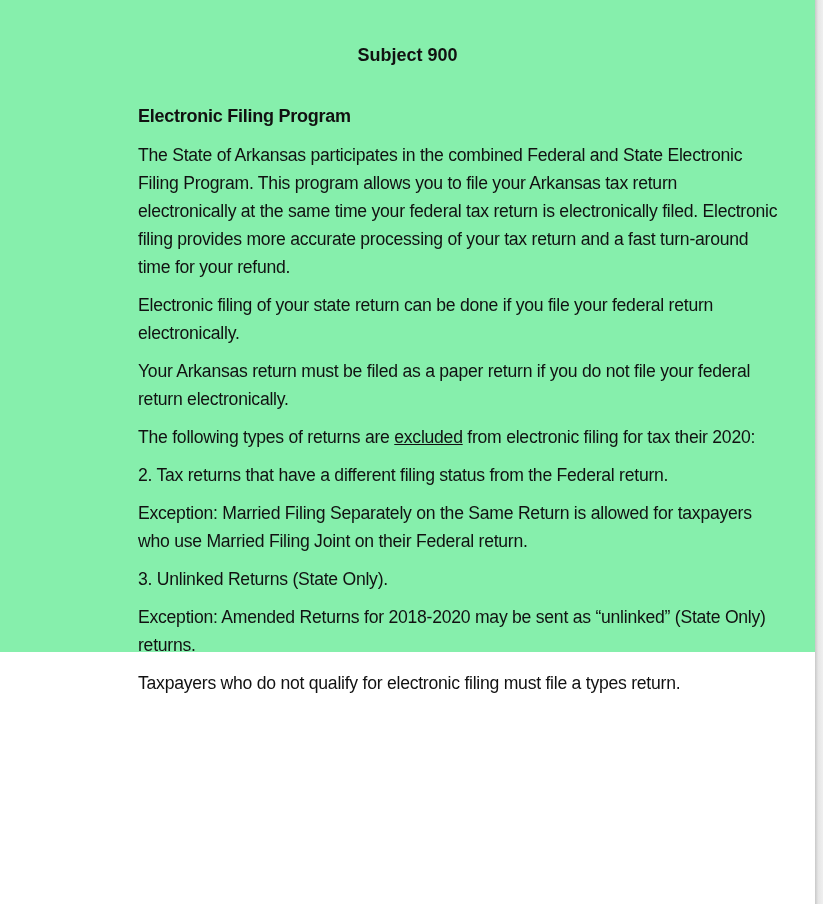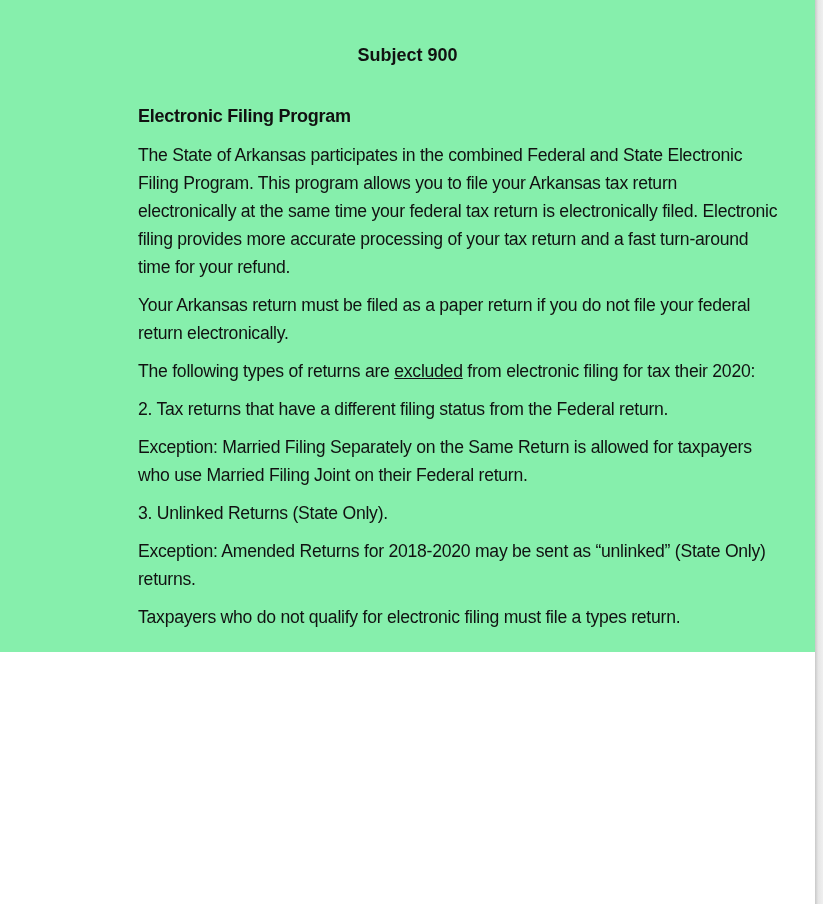--- a/index.html
+++ b/index.html
@@ -32,20 +32,21 @@
     .excl { font-weight: normal; text-decoration: underline; }
   </style>
 </head>
 <body>
 
 <div class="page">
   <div class="subject">Subject 900</div>
   <div class="content">
     <div class="heading">Electronic Filing Program</div>
     <p>The State of Arkansas participates in the combined Federal and State Electronic Filing Program.  This program allows you to file your Arkansas tax return electronically at the same time your federal tax return is electronically filed.  Electronic filing provides more accurate processing of your tax return and a fast turn-around time for your refund.</p>
+    <p>Electronic filing of your state return can be done if you file your federal return electronically.</p>
     <p>Your Arkansas return must be filed as a paper return if you do not file your federal return electronically.</p>
     <p><span>The following types of returns are </span><span class="excl">excluded</span><span> from electronic filing for tax their 2020:</span></p>
     <p>2.  Tax returns that have a different filing status from the Federal return.</p>
     <p>Exception:  Married Filing Separately on the Same Return is allowed for taxpayers who use Married Filing Joint on their Federal return.</p>
     <p>3.  Unlinked Returns (State Only).</p>
     <p>Exception:  Amended Returns for 2018-2020 may be sent as “unlinked” (State Only) returns.</p>
     <p>Taxpayers who do not qualify for electronic filing must file a types return.</p>
   </div>
 </div>
 <div class="edge"></div>

